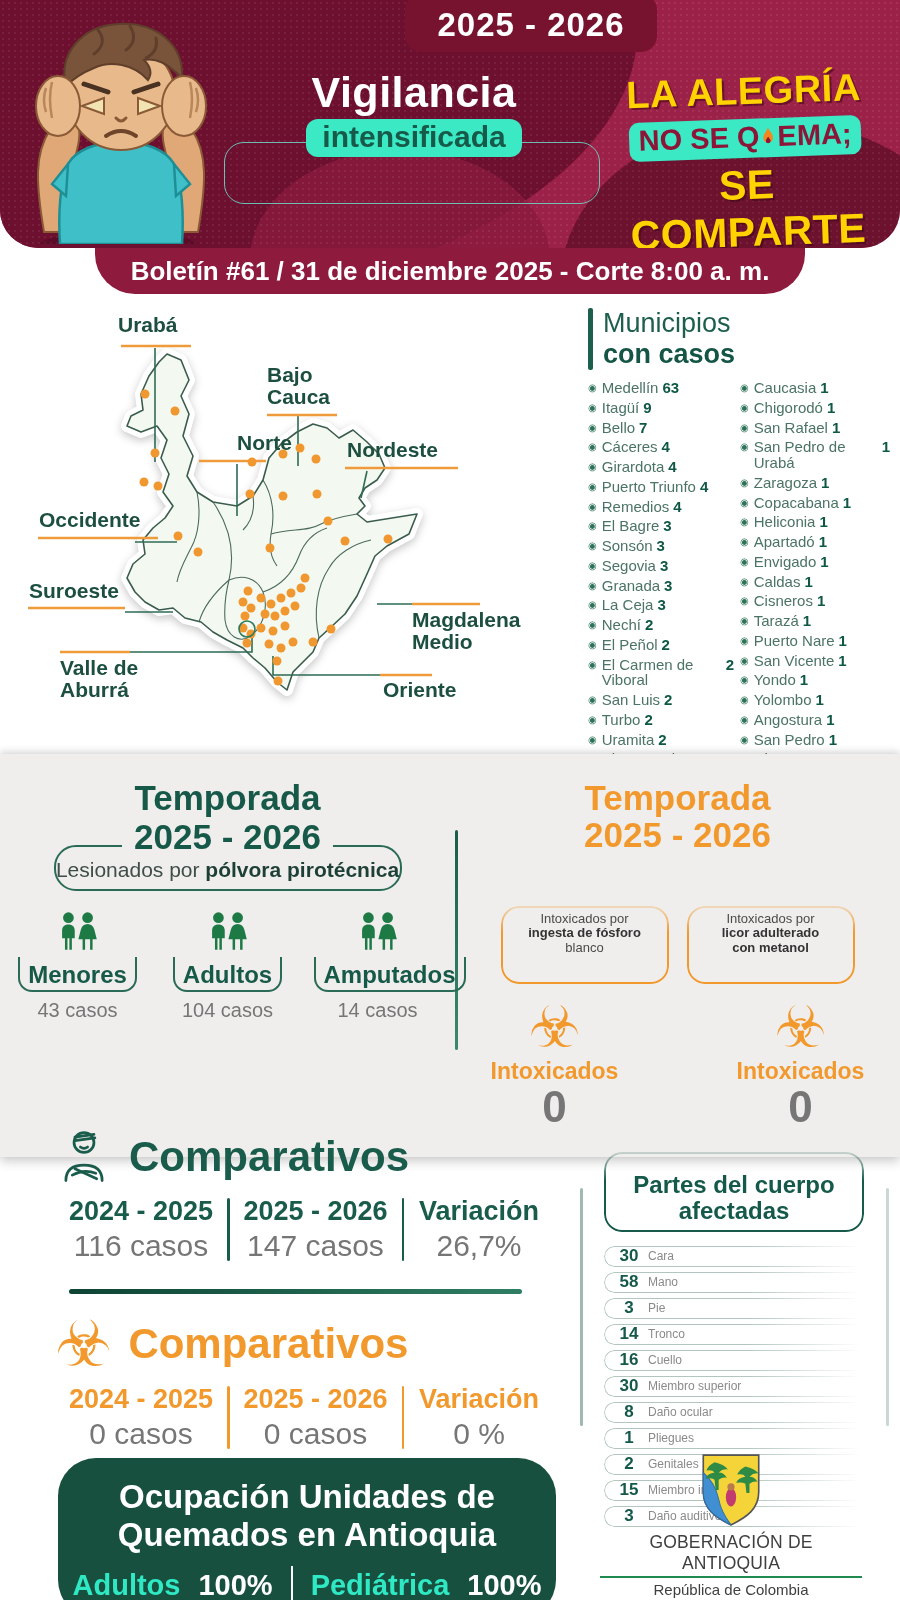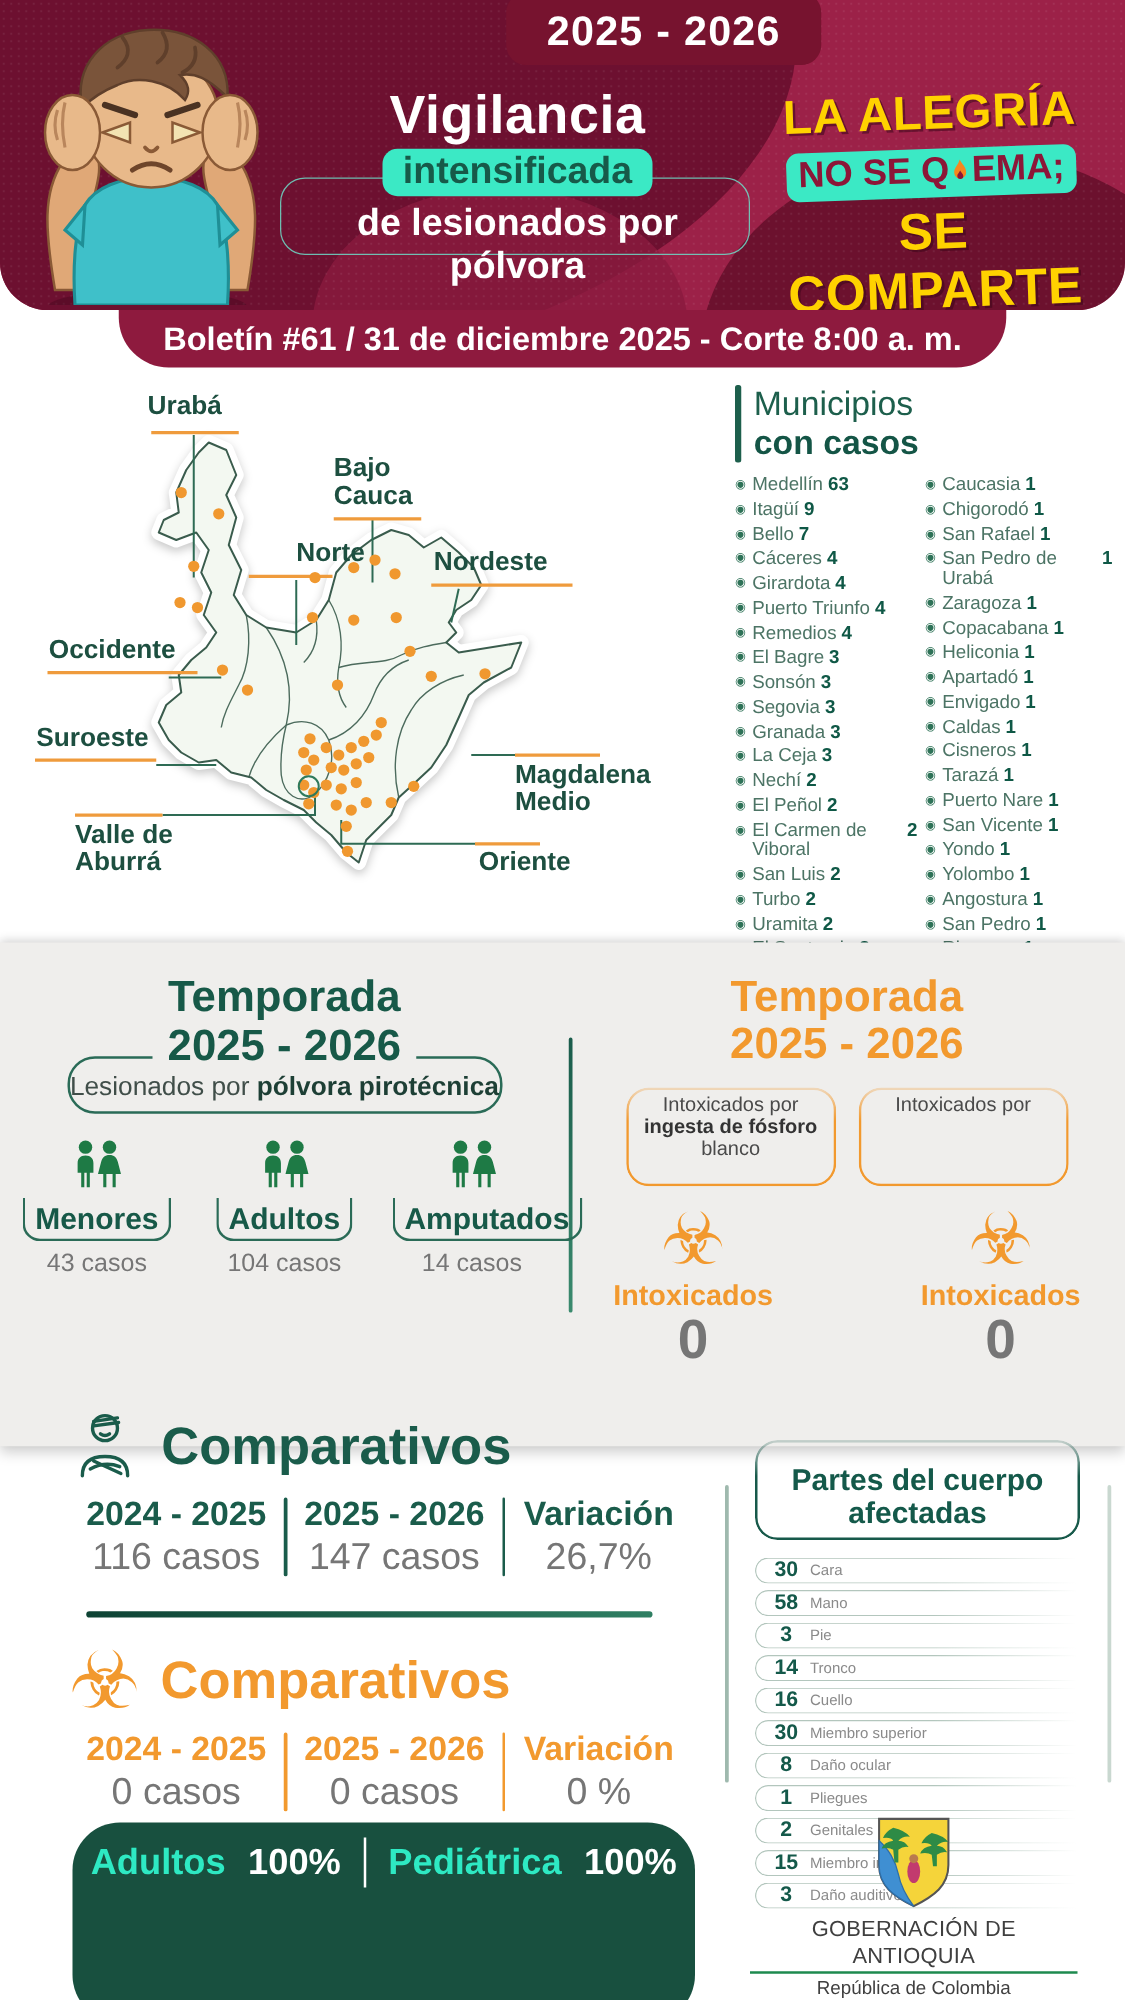--- a/index.html
+++ b/index.html
@@ -66,21 +66,21 @@
   .les-div { width:2px; height:52px; background:#d4d4d2; border-radius:2px; }
   .les-text { text-align:left; }
   .les-label { color:#175948; font-weight:800; font-size:23px; }
   .les-value { color:#767676; font-weight:800; font-size:45px; line-height:.95; }
   .groups-row { display:flex; justify-content:center; gap:22px; margin-top:20px; }
   .group { width:128px; }
   .group-label { position:relative; display:inline-block; color:#175948; font-weight:800; font-size:24px; padding:0 10px 3px; }
   .group-label::before { content:""; position:absolute; inset:-4px 0 0 0; border:2px solid #2a6b57; border-top:none; border-radius:0 0 14px 14px; }
   .group-cases { color:#767676; font-size:20px; margin-top:7px; }
   .intox-boxes { display:flex; justify-content:center; gap:18px; margin-top:16px; }
-  .intox-box { position:relative; width:168px; min-height:78px; padding:6px 6px 20px; font-size:16px; line-height:1.12; color:#4a4a4a; }
+  .intox-box { position:relative; width:168px; min-height:78px; padding:6px 6px 20px; font-size:13px; line-height:1.12; color:#4a4a4a;margin-top:36px; }
   .intox-box::before { content:""; position:absolute; inset:0; border:2px solid #f2992e; border-radius:18px;
                        -webkit-mask:linear-gradient(180deg, rgba(0,0,0,.25) 0%, #000 34%); mask:linear-gradient(180deg, rgba(0,0,0,.25) 0%, #000 34%); }
   .intox-box b { color:#333; white-space:pre-line; }
   .intox-items { display:flex; justify-content:center; gap:96px; margin-top:14px; }
   .intox-item { width:150px; }
   .bio-glyph { font-size:58px; line-height:1; color:#f2992e; }
   .intox-label { color:#f2992e; font-weight:800; font-size:23px; margin-top:2px; }
   .intox-value { color:#767676; font-weight:800; font-size:44px; line-height:1; }
 
   
@@ -167,21 +167,20 @@
     </svg>
 
     <div class="season-pill">
       <span>2025 - 2026</span>
     </div>
 
     <div class="title-block">
       <div class="title-line1">Vigilancia</div>
       <div class="title-outline"></div>
       <div><span class="title-pill">intensificada</span></div>
-      <div class="title-line3">de lesionados por pólvora</div>
     </div>
 
     <div class="slogan">
       <div class="slogan-l1">LA ALEGRÍA</div>
       <div class="slogan-pill">
         <span>NO SE Q</span>
           <svg width="16" height="22" viewBox="0 0 20 26">
             <path fill="#f5871f" d="M10,1 C12,6 16,8 16,14 a6,6 0 0 1 -12,0 C4,9 8,7 10,1 z"></path>
             <path fill="#8c1638" d="M10,12 c1,2.5 3,3.2 3,5.5 a3,3 0 0 1 -6,0 c0,-2.3 2,-3 3,-5.5 z"></path>
           </svg>
@@ -615,21 +614,22 @@
       <div class="intox-boxes">
 
           <div class="intox-box">
             <span>Intoxicados por</span><br>
             <b>ingesta de fósforo</b><br>
             <span>blanco</span>
           </div>
 
           <div class="intox-box">
             <span>Intoxicados por</span><br>
-            <br>
+            <b>licor adulterado
+con metanol</b><br>
             <span></span>
           </div>
         </div>
       <div class="intox-items">
 
           <div class="intox-item">
             <div class="bio-glyph">☣</div>
             <div class="intox-label">Intoxicados</div>
             <div class="intox-value">0</div>
           </div>
@@ -757,20 +757,22 @@
         </div>
 
         <div class="bp-row">
           <span class="bp-val">3</span>
           <span class="bp-label">Daño auditivo</span>
         </div>
       </div>
   </div>
 
   <div class="ocup-card">
+    <div class="ocup-title" style="white-space:pre-line;">Ocupación Unidades de
+Quemados en Antioquia</div>
     <div class="ocup-row">
       <span class="ocup-label">Adultos</span>
       <span class="ocup-val">100%</span>
       <span class="ocup-div"></span>
       <span class="ocup-label">Pediátrica</span>
       <span class="ocup-val">100%</span>
     </div>
   </div>
 
   <div class="logo-block">

